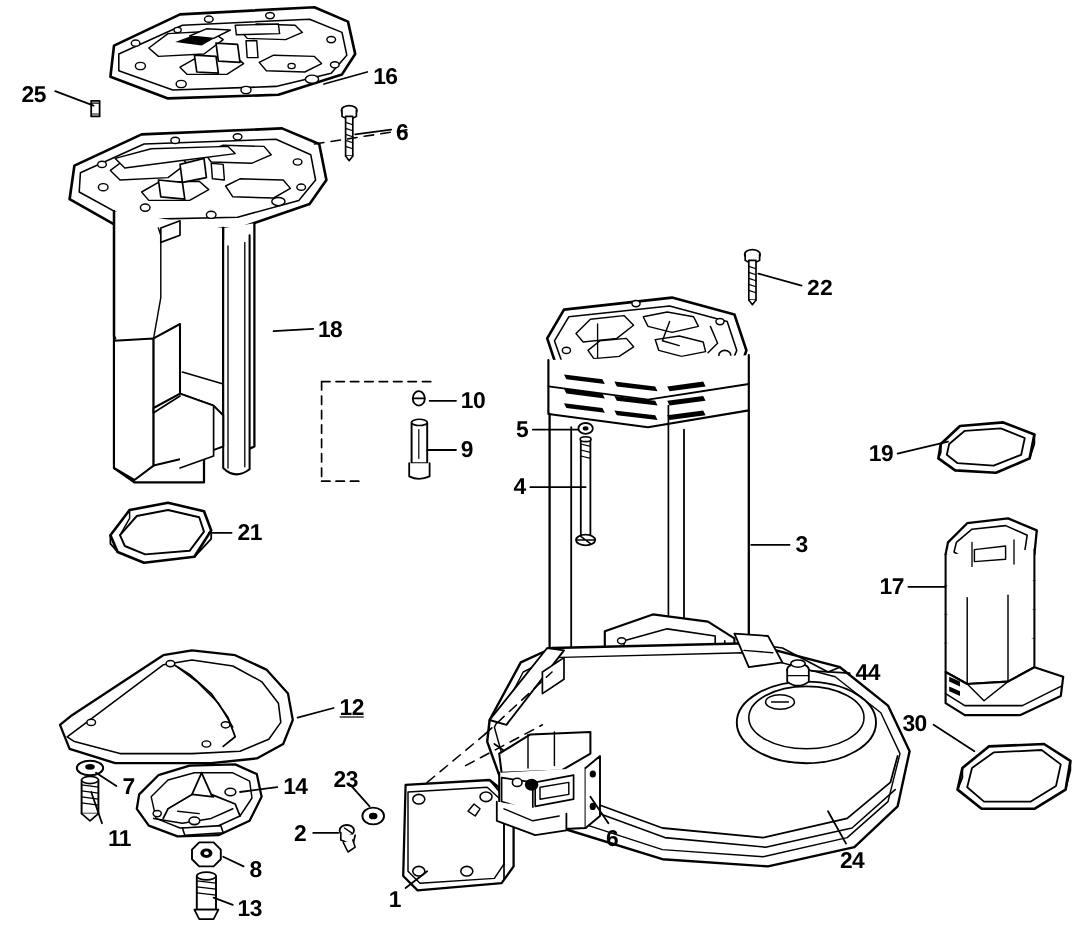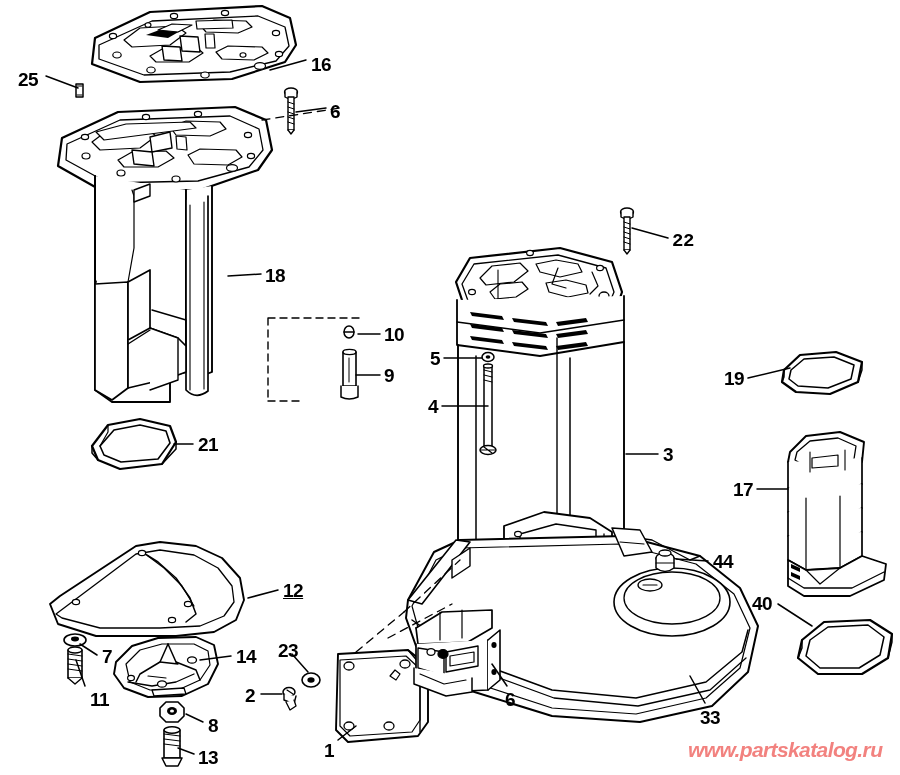--- a/index.html
+++ b/index.html
@@ -440,27 +440,26 @@
   <div class="callout" style="left:384px; top:325px;text-align:center;">10</div>
   <div class="callout" style="left:384px; top:366px;">9</div>
   <div class="callout" style="left:430px; top:349px;">5</div>
   <div class="callout" style="left:428px; top:397px;">4</div>
   <div class="callout" style="left:724px; top:369px;">19</div>
   <div class="callout" style="left:663px; top:445px;">3</div>
   <div class="callout" style="left:733px; top:480px;">17</div>
   <div class="callout" style="left:198px; top:435px;">21</div>
   <div class="callout" style="left:283px; top:581px;text-decoration:underline;">12</div>
   <div class="callout" style="left:713px; top:552px;">44</div>
-  <div class="callout" style="left:752px; top:594px;">40</div>
+  <div class="callout" style="left:752px; top:594px;">30</div>
   <div class="callout" style="left:102px; top:647px;">7</div>
   <div class="callout" style="left:236px; top:647px;">14</div>
   <div class="callout" style="left:278px; top:641px;">23</div>
   <div class="callout" style="left:245px; top:686px;">2</div>
   <div class="callout" style="left:90px; top:690px;">11</div>
   <div class="callout" style="left:505px; top:690px;">6</div>
   <div class="callout" style="left:208px; top:716px;">8</div>
-  <div class="callout" style="left:700px; top:708px;">33</div>
+  <div class="callout" style="left:700px; top:708px;">24</div>
   <div class="callout" style="left:324px; top:741px;">1</div>
   <div class="callout" style="left:198px; top:748px;">13</div>
 
-  <div id="watermark">www.partskatalog.ru</div>
 
 </div>
 
 </body></html>

